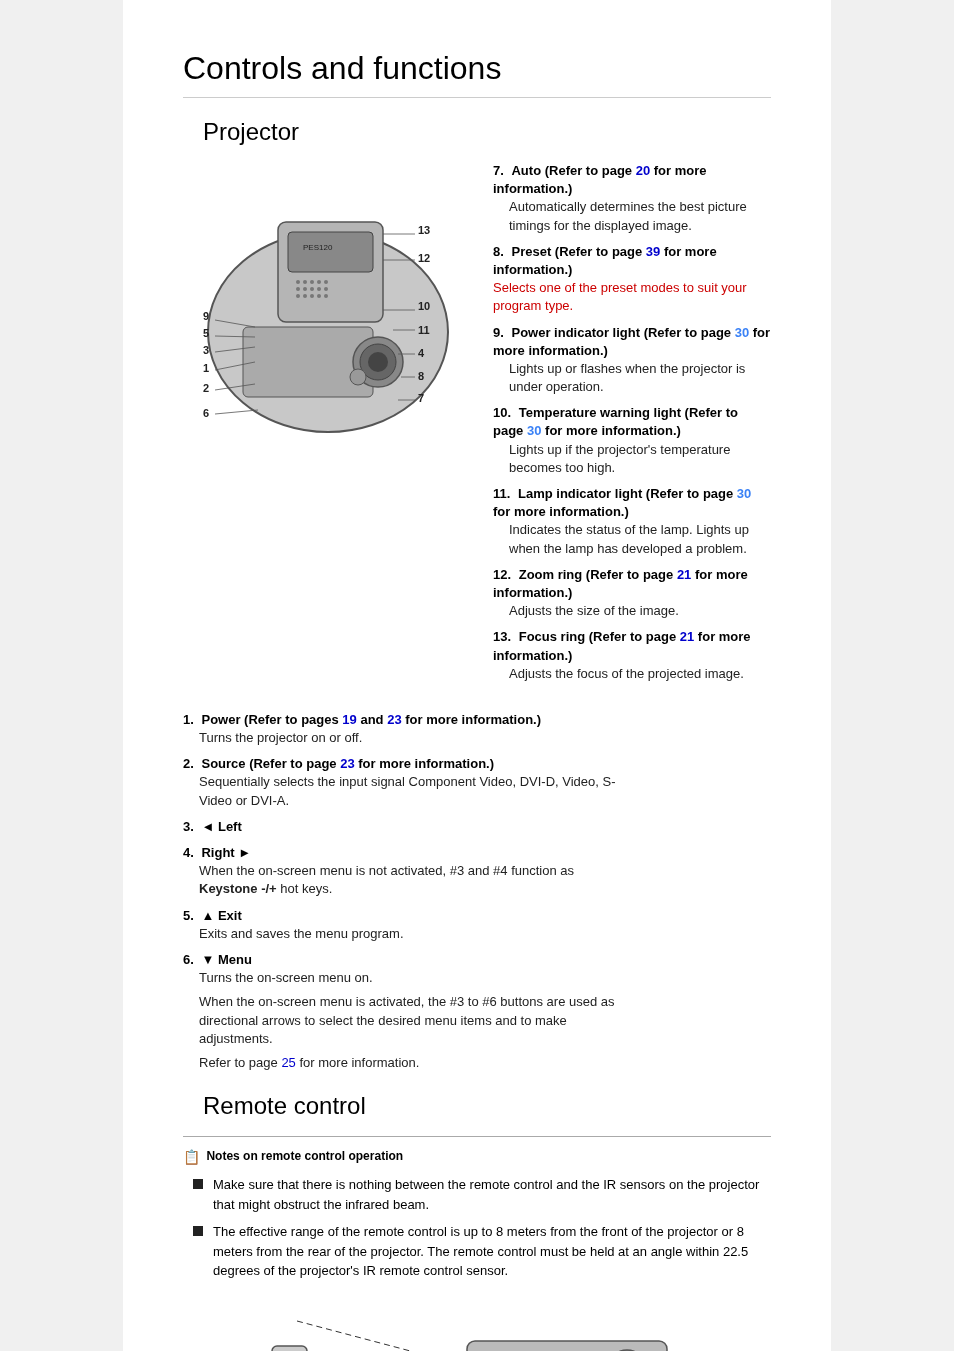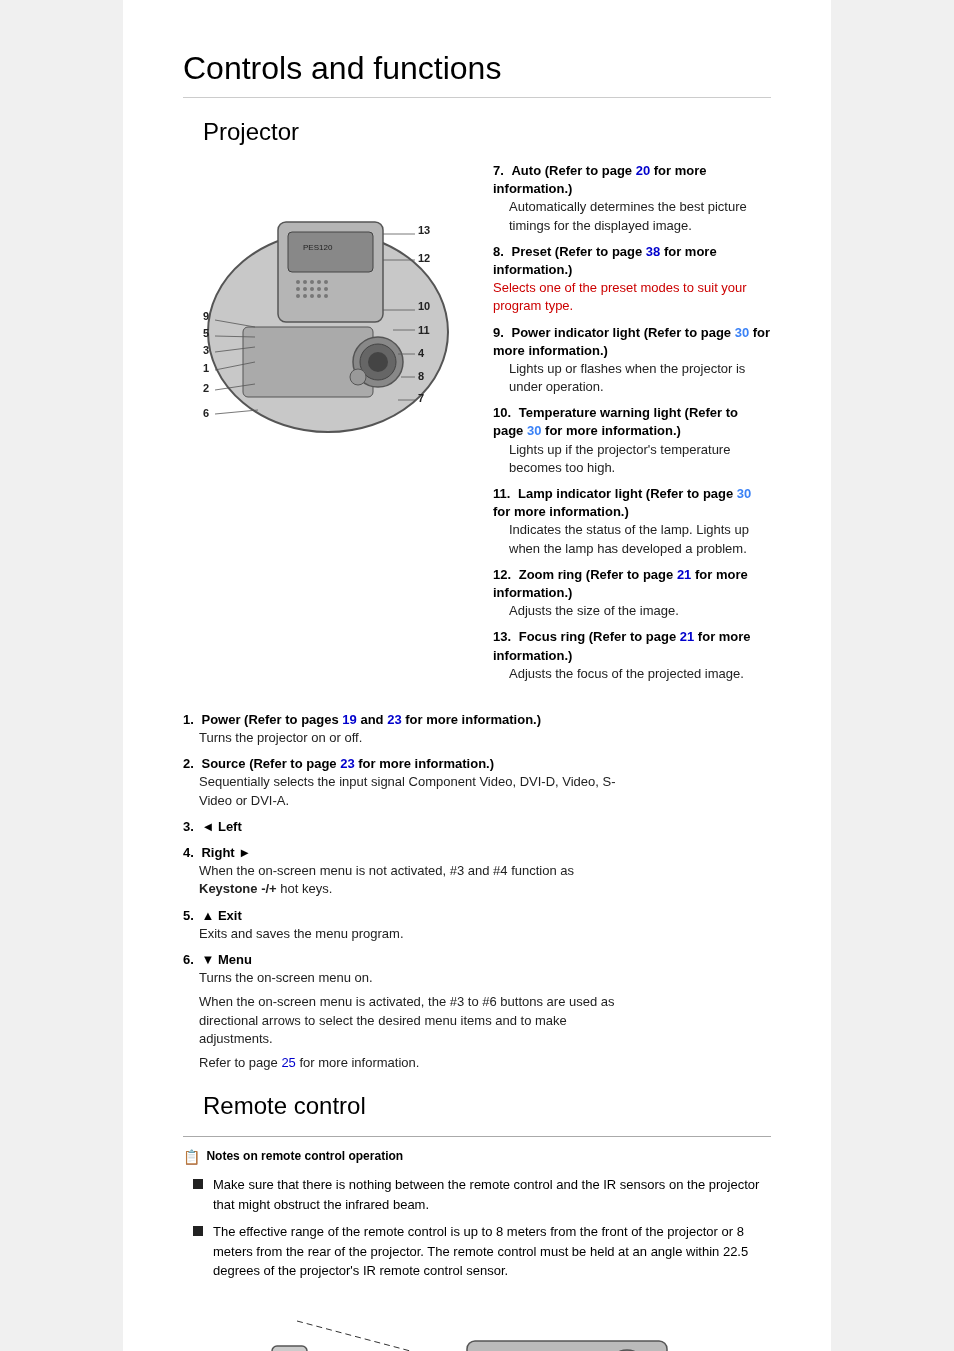--- a/index.html
+++ b/index.html
@@ -196,21 +196,21 @@
     <div style="flex:1;">
 
       <div class="item">
         <span class="item-num">7.</span>
         <span class="item-header">Auto (Refer to page <a class="item-link">20</a> for more information.)</span>
         <div class="item-desc">Automatically determines the best picture timings for the displayed image.</div>
       </div>
 
       <div class="item">
         <span class="item-num">8.</span>
-        <span class="item-header">Preset (Refer to page <a class="item-link">38</a> for more information.)</span>
+        <span class="item-header">Preset (Refer to page <a class="item-link">39</a> for more information.)</span>
         <div class="item-desc-red">Selects one of the preset modes to suit your program type.</div>
       </div>
 
       <div class="item">
         <span class="item-num">9.</span>
         <span class="item-header">Power indicator light  (Refer to page <a class="item-link bold-link">30</a> for more information.)</span>
         <div class="item-desc">Lights up or flashes when the projector is under operation.</div>
       </div>
 
       <div class="item">

